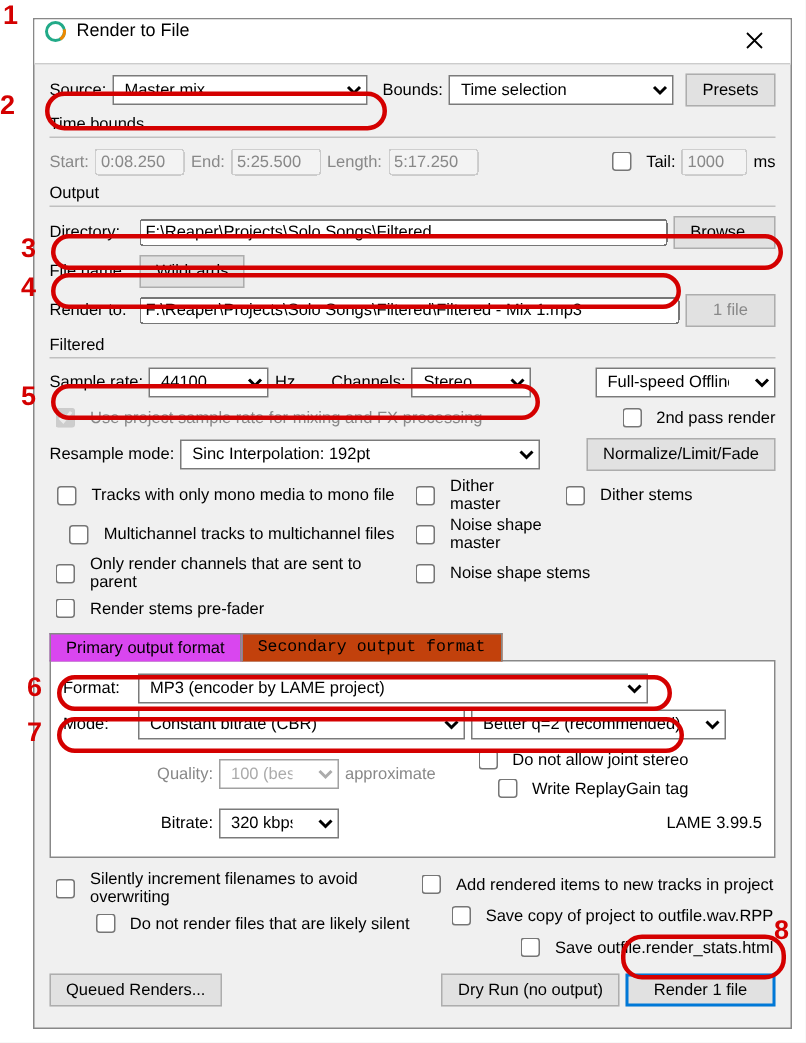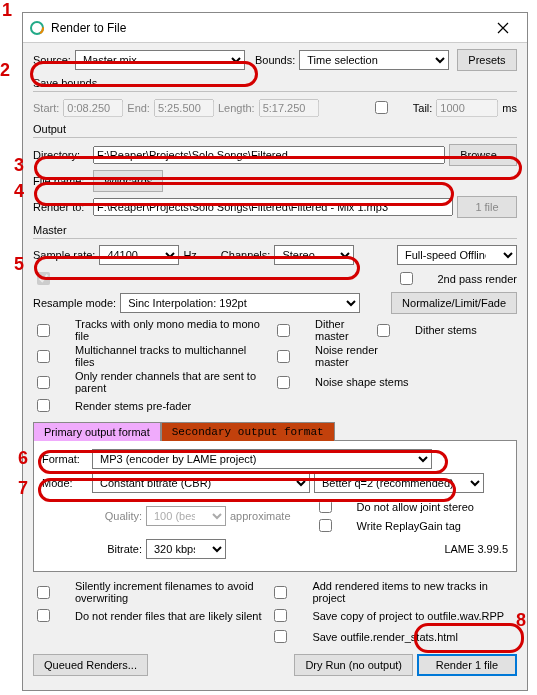--- a/index.html
+++ b/index.html
@@ -1,41 +1,41 @@
 <!DOCTYPE html>
 <html><head>
 <meta charset="utf-8">
 <style>
   * { box-sizing: border-box; font-family: "Segoe UI", Tahoma, sans-serif; font-size: 11px; }
   body { margin: 0; background: #fff; padding: 4px; }
   .annot-num { position: absolute; color: #d40000; font-weight: 900; font-size: 18px; z-index: 50; }
   .annot-ring { position: absolute; border: 3px solid #d40000; border-radius: 14px; z-index: 40; pointer-events: none; }
   .dialog { border: 1px solid #888; width: 506px; margin: 8px 0 0 18px; position: relative; background: #f0f0f0; }
-  .titlebar { display: flex; align-items: center; height: 30px; background: #fff; border-bottom: 1px solid #ccc; padding: 0 6px; }
+  .titlebar { display: flex; align-items: flex-start; height: 30px; background: #fff; border-bottom: 1px solid #ccc; padding: 0 6px; }
   .titlebar .icon { width: 16px; height: 16px; margin-right: 6px; }
   .titlebar .title { flex: 1; font-size: 12px; }
   .titlebar .close { width: 36px; height: 28px; display: flex; align-items: center; justify-content: center; }
   .body { padding: 6px 10px 10px 10px; }
   .row { display: flex; align-items: center; gap: 4px; margin-bottom: 4px; }
   .label { color: #000; }
   .dim { color: #888; }
   .right { margin-left: auto; }
   select, input[type=text] { background: #fff; border: 1px solid #7a7a7a; height: 20px; padding: 1px 3px; }
   select { padding-right: 14px; }
   .btn { background: #e1e1e1; border: 1px solid #adadad; height: 22px; padding: 0 10px; display: inline-flex; align-items: center; justify-content: center; }
   .btn-primary { border: 2px solid #0078d7; }
   .fieldset-label { color: #000; margin: 6px 0 2px 0; }
   .fieldset { border-top: 1px solid #c0c0c0; padding-top: 6px; margin-bottom: 2px; }
-  .chk { display: inline-flex; align-items: center; gap: 22px; }
+  .chk { display: inline-flex; align-items: center; gap: 7px; justify-content: flex-end; }
   .chk input { width: 13px; height: 13px; }
   .tabs { display: flex; margin-top: 6px; }
-  .tab { border: 1px solid #888; border-bottom: none; background: #f0abfc; padding: 3px 10px; position: relative; top: 1px; z-index: 2; }
+  .tab { border: 1px solid #888; border-bottom: none; background: #d946ef; padding: 3px 10px; position: relative; top: 1px; z-index: 2; }
   .tab.inactive { background: #c2410c; z-index: 0; font-family: Liberation Mono, monospace; }
   .tabpanel { border: 1px solid #888; background: #fff; padding: 8px; }
-  .w50 { width: 62px; } .w60 { width: 60px; } .w80 { width: 80px; } .w150{width:150px;} .w170{width:170px;}
+  .w50 { width: 44px; } .w60 { width: 60px; } .w80 { width: 80px; } .w150{width:150px;} .w170{width:170px;}
 </style>
 </head>
 <body>
 
 <div class="annot-num" style="top:0;left:2px">1</div>
 <div class="annot-num" style="top:60px;left:0px">2</div>
 <div class="annot-num" style="top:155px;left:14px">3</div>
 <div class="annot-num" style="top:181px;left:14px">4</div>
 <div class="annot-num" style="top:254px;left:14px">5</div>
 <div class="annot-num" style="top:448px;left:18px">6</div>
@@ -69,21 +69,21 @@
   <div class="body">
 
     <div class="row">
       <span class="label">Source:</span>
       <select class="w170"><option>Master mix</option></select>
       <span class="label" style="margin-left:6px">Bounds:</span>
       <select class="w150"><option>Time selection</option></select>
       <button class="btn" style="margin-left:4px">Presets</button>
     </div>
 
-    <div class="fieldset-label">Save bounds</div>
+    <div class="fieldset-label">Time bounds</div>
     <div class="fieldset">
       <div class="row">
         <span class="dim">Start:</span>
         <input class="w60 dim" disabled="" value="0:08.250" style="">
         <span class="dim">End:</span>
         <input class="w60 dim" disabled="" value="5:25.500" style="">
         <span class="dim">Length:</span>
         <input class="w60 dim" disabled="" value="5:17.250" style="">
         <label class="chk right">
             <input type="checkbox" style="">
@@ -105,33 +105,34 @@
         <span class="label" style="width:56px">File name:</span>
         <button class="btn">Wildcards</button>
       </div>
       <div class="row">
         <span class="label" style="width:56px">Render to:</span>
         <input style="flex: 1 1 0%;" readonly="" value="F:\Reaper\Projects\Solo Songs\Filtered\Filtered - Mix 1.mp3">
         <button class="btn dim" disabled="" style="width:60px">1 file</button>
       </div>
     </div>
 
-    <div class="fieldset-label">Master</div>
+    <div class="fieldset-label">Filtered</div>
     <div class="fieldset">
       <div class="row">
         <span class="label">Sample rate:</span>
         <select class="w80"><option>44100</option></select>
         <span>Hz</span>
         <span style="margin-left:20px">Channels:</span>
         <select class="w80"><option>Stereo</option></select>
         <select class="right" style="width:120px"><option>Full-speed Offline</option></select>
       </div>
       <div class="row">
         <label class="chk dim">
             <input type="checkbox" checked="" disabled="" style="">
+            <span>Use project sample rate for mixing and FX processing</span>
           </label>
         <label class="chk right">
             <input type="checkbox" style="">
             <span>2nd pass render</span>
           </label>
       </div>
       <div class="row">
         <span class="label">Resample mode:</span>
         <select style="flex:1;max-width:240px"><option>Sinc Interpolation: 192pt</option></select>
         <button class="btn right">Normalize/Limit/Fade</button>
@@ -148,21 +149,21 @@
         <label class="chk">
             <input type="checkbox" style="">
             <span>Dither stems</span>
           </label>
         <label class="chk" style="width:230px">
             <input type="checkbox" style="">
             <span>Multichannel tracks to multichannel files</span>
           </label>
         <label class="chk" style="width:120px">
             <input type="checkbox" style="">
-            <span>Noise render master</span>
+            <span>Noise shape master</span>
           </label>
         <label class="chk" style="width:230px">
             <input type="checkbox" style="">
             <span>Only render channels that are sent to parent</span>
           </label>
         <label class="chk">
             <input type="checkbox" style="">
             <span>Noise shape stems</span>
           </label>
         <label class="chk">

